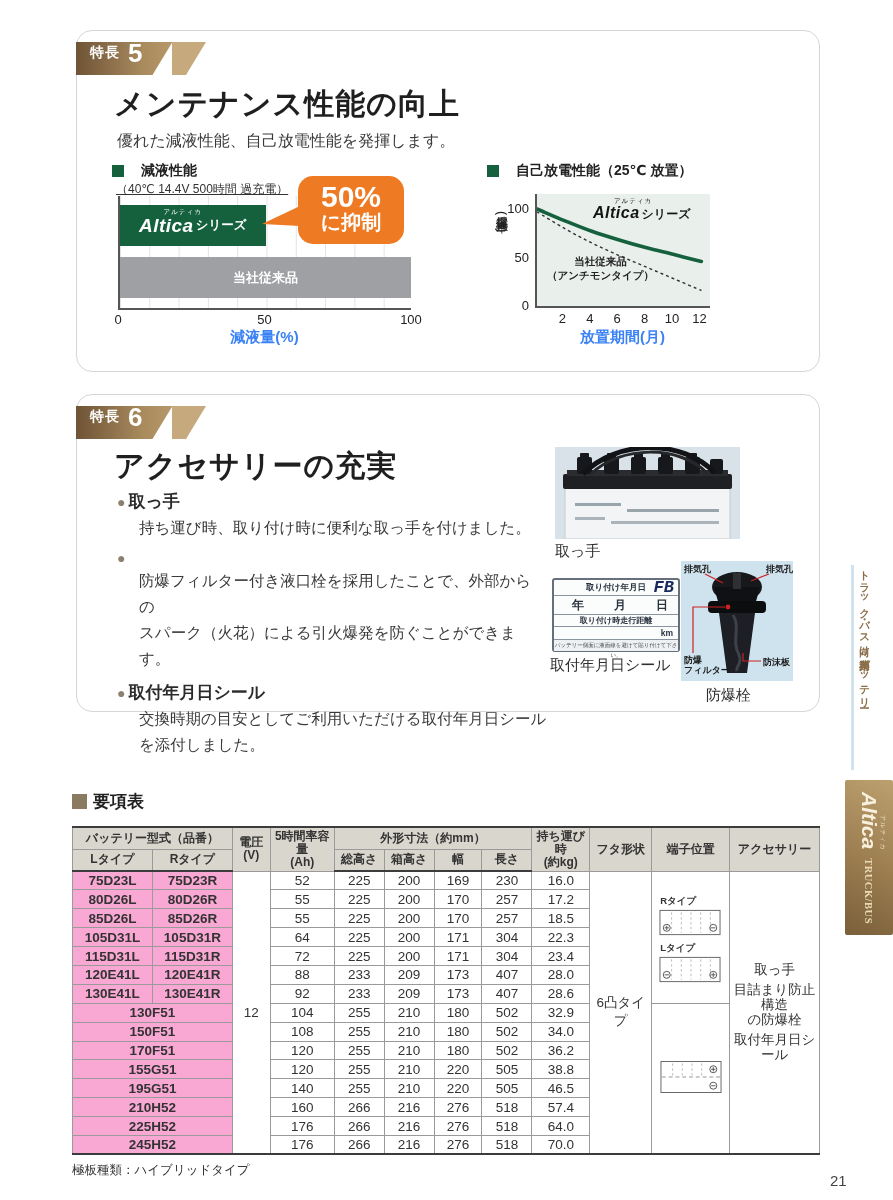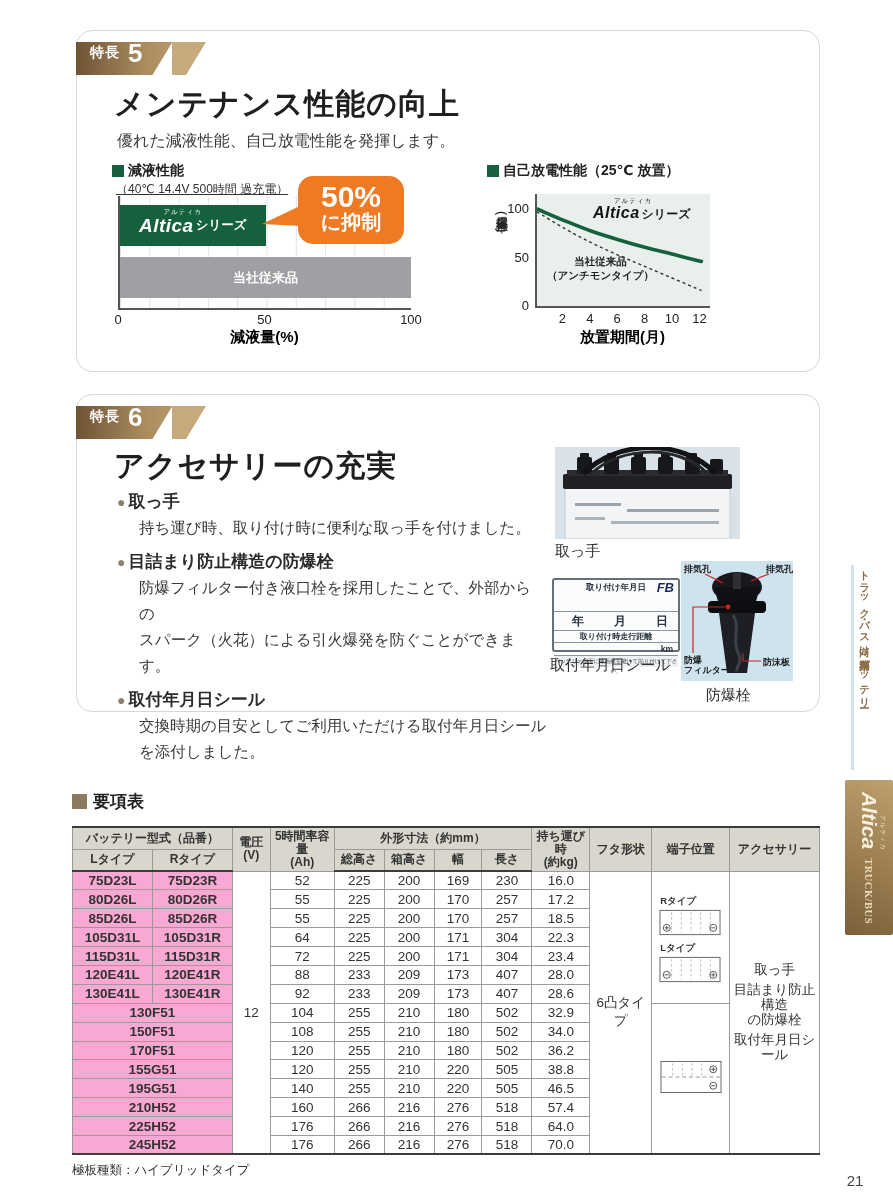--- a/index.html
+++ b/index.html
@@ -26,39 +26,39 @@
 
   .sec-title { position:absolute; font-size:30px; font-weight:bold; color:#1f1f1f; letter-spacing:1px; z-index:3; }
   #title5 { left:114px; top:84px; } #title6 { left:114px; top:446px; }
   .sec-sub { position:absolute; font-size:16px; color:#3a3a3a; z-index:3; }
   #subtitle5 { left:117px; top:131px; }
 
   
   .chart-wrap { position:absolute; z-index:3; }
   #chart-reduction { left:112px; top:162px; width:312px; height:192px; }
   #chart-discharge { left:487px; top:162px; width:248px; height:192px; }
-  .chart-legend { display:flex; align-items:center; gap:4px; }
+  .chart-legend { display:flex; align-items:center; gap:17px; }
   .legend-sq { width:12px; height:12px; background:#15613e; flex:0 0 auto; }
   .legend-text { font-size:14px; font-weight:bold; color:#222; }
   .chart-sub { font-size:12px; color:#333; margin:1px 0 4px 4px;text-decoration:underline; }
 
   
   .plot1 { position:absolute; left:6px; top:34px; width:293px; height:114px;
            border-left:2px solid #555; border-bottom:2px solid #555;
            background-image:linear-gradient(to right,#e3e3e3 1px,transparent 1px);
            background-size:29.3px 100%; }
   .bar { position:absolute; left:0; height:41px; display:flex; align-items:center; justify-content:center; color:#fff; }
   .bar-green { top:9px; }
   .bar-gray  { top:61px; font-size:13px; font-weight:bold; }
   .brand-wrap { position:relative; display:inline-block; }
   .furi { position:absolute; top:-7px; left:45%; font-size:6.5px; letter-spacing:1px; white-space:nowrap; }
   .brand-big { font-size:19px; font-weight:bold; font-style:italic; letter-spacing:0.5px; }
   .series-suffix { font-size:12.5px; font-weight:bold; margin-left:2px; }
   .xticks1 span, .xticks2 span { position:absolute; font-size:13px; color:#222; text-align:center; }
-  .xlabel { position:absolute; font-size:15px; font-weight:bold; color:#000000; text-align:center; }
+  .xlabel { position:absolute; font-size:15px; font-weight:bold; color:#3b82f6; text-align:center; }
   #xlabel1 { left:6px; top:166px; width:293px; }
   #xlabel2 { left:48px; top:166px; width:175px; }
 
   
   .bubble { position:absolute; left:186px; top:14px; width:106px; height:68px; background:#ee7b23;
             border-radius:15px; color:#fff; text-align:center; padding-top:5px; z-index:4; }
   .bubble-line1 { font-size:30px; font-weight:bold; line-height:31px; }
   .bubble-line2 { font-size:20px; font-weight:bold; line-height:20px; }
   .bubble-tail { position:absolute; left:150px; top:44px; z-index:4; }
 
@@ -81,22 +81,22 @@
   .bullet-dot { color:#8d8070; font-size:14px; }
   .bullet-body { font-size:15.5px; color:#3a3a3a; line-height:26px; margin:2px 0 0 22px; white-space:pre-line; }
 
   
   .fig-caption { position:absolute; font-size:15px; color:#2e2e2e; z-index:3; }
   #battery-fig { position:absolute; left:555px; top:447px; z-index:3; }
   #cap-handle { left:555px; top:542px; }
   #sticker { position:absolute; left:552px; top:578px; width:128px; height:74px; border:2px solid #66707c;
              border-radius:3px; background:#fbfcfc; z-index:3; font-weight:bold; color:#2a3340; }
   #cap-sticker { left:550px; top:656px; }
-  .st-row1 { position:relative; height:32px; border-bottom:1px solid #8a94a0; font-size:8.5px; text-align:center; line-height:15px; }
-  .st-logo { position:absolute; right:4px; top:0; font-size:13px; font-style:italic; font-weight:bold; color:#1a2a5e; }
+  .st-row1 { position:relative; height:16px; border-bottom:1px solid #8a94a0; font-size:8.5px; text-align:center; line-height:15px; }
+  .st-logo { position:absolute; right:4px; top:0; font-size:17px; font-style:italic; font-weight:bold; color:#1a2a5e;font-family:Liberation Mono, monospace; }
   .st-row2 { height:19px; display:flex; justify-content:space-between; padding:0 10px 0 18px; font-size:12px; align-items:flex-end; border-bottom:1px solid #8a94a0; }
   .st-row3 { height:12px; border-bottom:1px solid #8a94a0; font-size:8px; text-align:center; line-height:12px; }
   .st-row4 { height:13px; font-size:8.5px; text-align:right; padding-right:5px; line-height:13px; border-bottom:1px solid #8a94a0; }
   .st-row5 { height:11px; font-size:5.5px; text-align:center; line-height:10px; background:#eef1f3; color:#444; font-weight:normal; }
   #plug-fig { position:absolute; left:681px; top:561px; z-index:3; }
   #cap-plug { left:706px; top:686px; }
 
   
   #v-strip { position:absolute; left:851px; top:565px; width:3px; height:205px; background:#cfe2ee; }
   #v-text { position:absolute; left:858px; top:563px; writing-mode:vertical-rl; font-size:10.5px;
@@ -120,21 +120,21 @@
   #spec-table thead th { background:#d9d6cd; font-size:12px; font-weight:bold; color:#333; height:22px; white-space:pre-line; line-height:13px; }
   #spec-table thead tr:last-child th { border-bottom:2px solid #3c3c3c; }
   #spec-table tbody td { height:18.9px; font-size:13.5px; color:#333; padding:0; }
   td.c-model { background:#f9a8d4; font-weight:bold; color:#44423c; }
   td.c-acc { text-align:left; font-size:12.5px; padding:0 0 0 8px; }
   .acc-line { white-space:pre-line; line-height:15px; margin:5px 0; }
   .t-wrap { padding:4px 0 0 7px; text-align:left; }
   .t-label { font-size:9.5px; color:#333; margin:3px 0 1px 1px; font-weight:bold; }
   .t-wrap2 { text-align:center; }
   #footnote { position:absolute; left:72px; top:1162px; font-size:12.5px; color:#333; z-index:3; }
-  #page-number { position:absolute; left:830px; top:1172px; width:50px; text-align:center; font-size:15px; color:#444; z-index:3; }
+  #page-number { position:absolute; left:830px; top:1172px; width:50px; font-size:15px; color:#444; z-index:3; }
 </style>
 </head>
 <body>
 
 <div id="page">
 
   <section class="panel" id="panel5"></section>
   <div class="flag-tail" id="tail5"></div>
   <div class="flag" id="flag5">
     <span class="flag-word">特長</span>
@@ -220,21 +220,20 @@
       <div class="bullet">
         <div class="bullet-head">
           <span class="bullet-dot">●</span>
           <span>取っ手</span>
         </div>
         <div class="bullet-body">持ち運び時、取り付け時に便利な取っ手を付けました。</div>
       </div>
       <div class="bullet">
         <div class="bullet-head">
           <span class="bullet-dot">●</span>
-          <span>目詰まり防止構造の防爆栓</span>
         </div>
         <div class="bullet-body">防爆フィルター付き液口栓を採用したことで、外部からの
 スパーク（火花）による引火爆発を防ぐことができます。</div>
       </div>
       <div class="bullet">
         <div class="bullet-head">
           <span class="bullet-dot">●</span>
           <span>取付年月日シール</span>
         </div>
         <div class="bullet-body">交換時期の目安としてご利用いただける取付年月日シール

